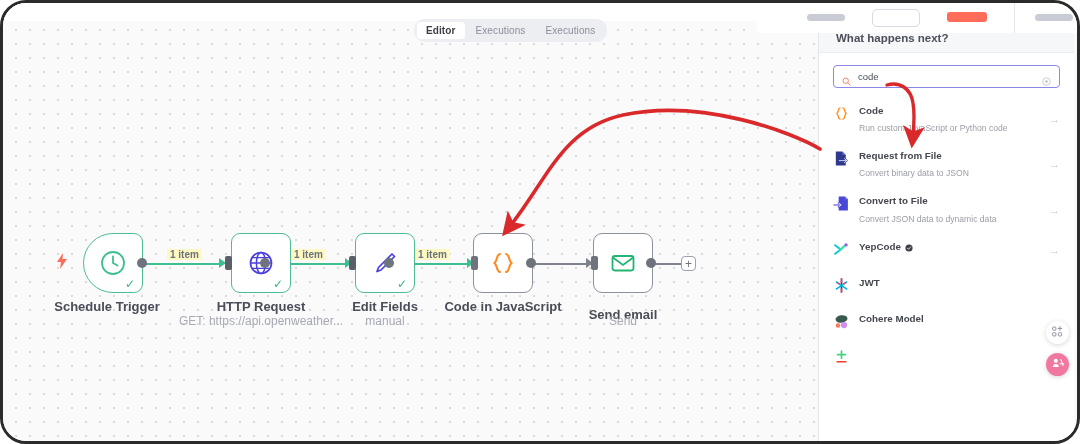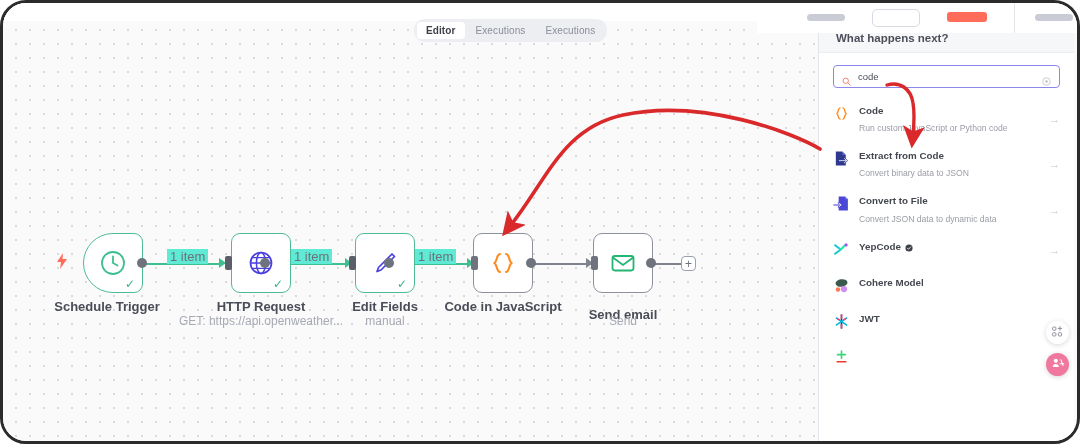--- a/index.html
+++ b/index.html
@@ -79,21 +79,21 @@
     position:absolute;width:7px;height:14px;border-radius:2px;background:#6f737d;z-index:5;
   }
   .inport.g{background:#5b5f69;}
   .wire{position:absolute;height:1.6px;background:#7e828c;z-index:3;}
   .wire.g{background:#3fbf8f;height:1.8px;}
   .arrowhead{
     position:absolute;width:0;height:0;border-top:5px solid transparent;
     border-bottom:5px solid transparent;border-left:7px solid #3fbf8f;z-index:5;
   }
   .itemlbl{
-    position:absolute;font-size:13px;color:#6d717b;background:#5eead4;padding:0 3px;z-index:5;
+    position:absolute;font-size:10px;color:#6d717b;background:#fef9c3;padding:0 3px;z-index:5;font-weight:bold;
   }
   .plusbtn{
     position:absolute;width:15px;height:15px;box-sizing:border-box;
     border:1.3px solid #9ba0aa;border-radius:4px;background:#fff;
     display:flex;align-items:center;justify-content:center;
     font-size:12px;color:#6d717b;line-height:1;z-index:5;
   }
   .bolt{position:absolute;z-index:5;}
   
   .panel{
@@ -279,21 +279,21 @@
       <div class="pitem">
         <span class="pico">
           <svg width="17" height="17" viewBox="0 0 24 24">
               <path d="M4 2 H13 L18 7 V22 H4 Z" fill="#2f3a8f"></path>
               <path d="M13 2 V7 H18" fill="#5560c4"></path>
               <path d="M9 15 H19 M16 12 L19.5 15 L16 18" stroke="#2f3a8f" stroke-width="2.4" fill="none" stroke-linecap="round" stroke-linejoin="round"></path>
               <path d="M9 15 H19 M16 12 L19.5 15 L16 18" stroke="#ffffff" stroke-width="1.1" fill="none" stroke-linecap="round" stroke-linejoin="round"></path>
             </svg>
         </span>
         <span class="ptext">
-          <span class="pname">Extract from Code</span>
+          <span class="pname">Request from File</span>
           <span class="pdesc">Convert binary data to JSON</span>
         </span>
         <span class="pchev">→</span>
       </div>
 
       <div class="pitem">
         <span class="pico">
           <svg width="17" height="17" viewBox="0 0 24 24">
               <path d="M8 2 H17 L21 6 V22 H8 Z" fill="#4a46d6"></path>
               <path d="M17 2 V6 H21" fill="#7b78e8"></path>
@@ -326,42 +326,42 @@
                 </svg>
             </span>
           </span>
         </span>
         <span class="pchev">→</span>
       </div>
 
       <div class="pitem">
         <span class="pico">
           <svg width="17" height="17" viewBox="0 0 24 24">
-              <ellipse cx="12" cy="8.5" rx="8.5" ry="5.2" transform="rotate(-8 12 8.5)" fill="#39594f"></ellipse>
-              <circle cx="7" cy="17.5" r="3.2" fill="#ff7759"></circle>
-              <circle cx="15.5" cy="17" r="4.4" fill="#d18ef0"></circle>
-            </svg>
-        </span>
-        <span class="ptext">
-          <span class="pname">Cohere Model</span>
-        </span>
-        <span class="pchev"></span>
-      </div>
-
-      <div class="pitem">
-        <span class="pico">
-          <svg width="17" height="17" viewBox="0 0 24 24">
               <path d="M12 2 V22" stroke="#2b2b6b" stroke-width="2.2"></path>
               <path d="M4 6.5 L20 17.5 M20 6.5 L4 17.5" stroke="#00b8e0" stroke-width="2.2"></path>
               <path d="M12 2 V8 M12 16 V22" stroke="#ff3b6b" stroke-width="2.2"></path>
               <path d="M5.5 7.5 L9.5 10 M18.5 7.5 L14.5 10" stroke="#ff3b6b" stroke-width="2"></path>
             </svg>
         </span>
         <span class="ptext">
           <span class="pname">JWT</span>
+        </span>
+        <span class="pchev"></span>
+      </div>
+
+      <div class="pitem">
+        <span class="pico">
+          <svg width="17" height="17" viewBox="0 0 24 24">
+              <ellipse cx="12" cy="8.5" rx="8.5" ry="5.2" transform="rotate(-8 12 8.5)" fill="#39594f"></ellipse>
+              <circle cx="7" cy="17.5" r="3.2" fill="#ff7759"></circle>
+              <circle cx="15.5" cy="17" r="4.4" fill="#d18ef0"></circle>
+            </svg>
+        </span>
+        <span class="ptext">
+          <span class="pname">Cohere Model</span>
         </span>
         <span class="pchev"></span>
       </div>
 
       <div class="pitem">
         <span class="pico">
           <svg width="17" height="17" viewBox="0 0 24 24">
               <path d="M12 3 V13 M6.5 8 H17.5" stroke="#3fd47e" stroke-width="2.4" stroke-linecap="round"></path>
               <path d="M6 18 H18" stroke="#ef3b2c" stroke-width="2.4" stroke-linecap="round"></path>
             </svg>

